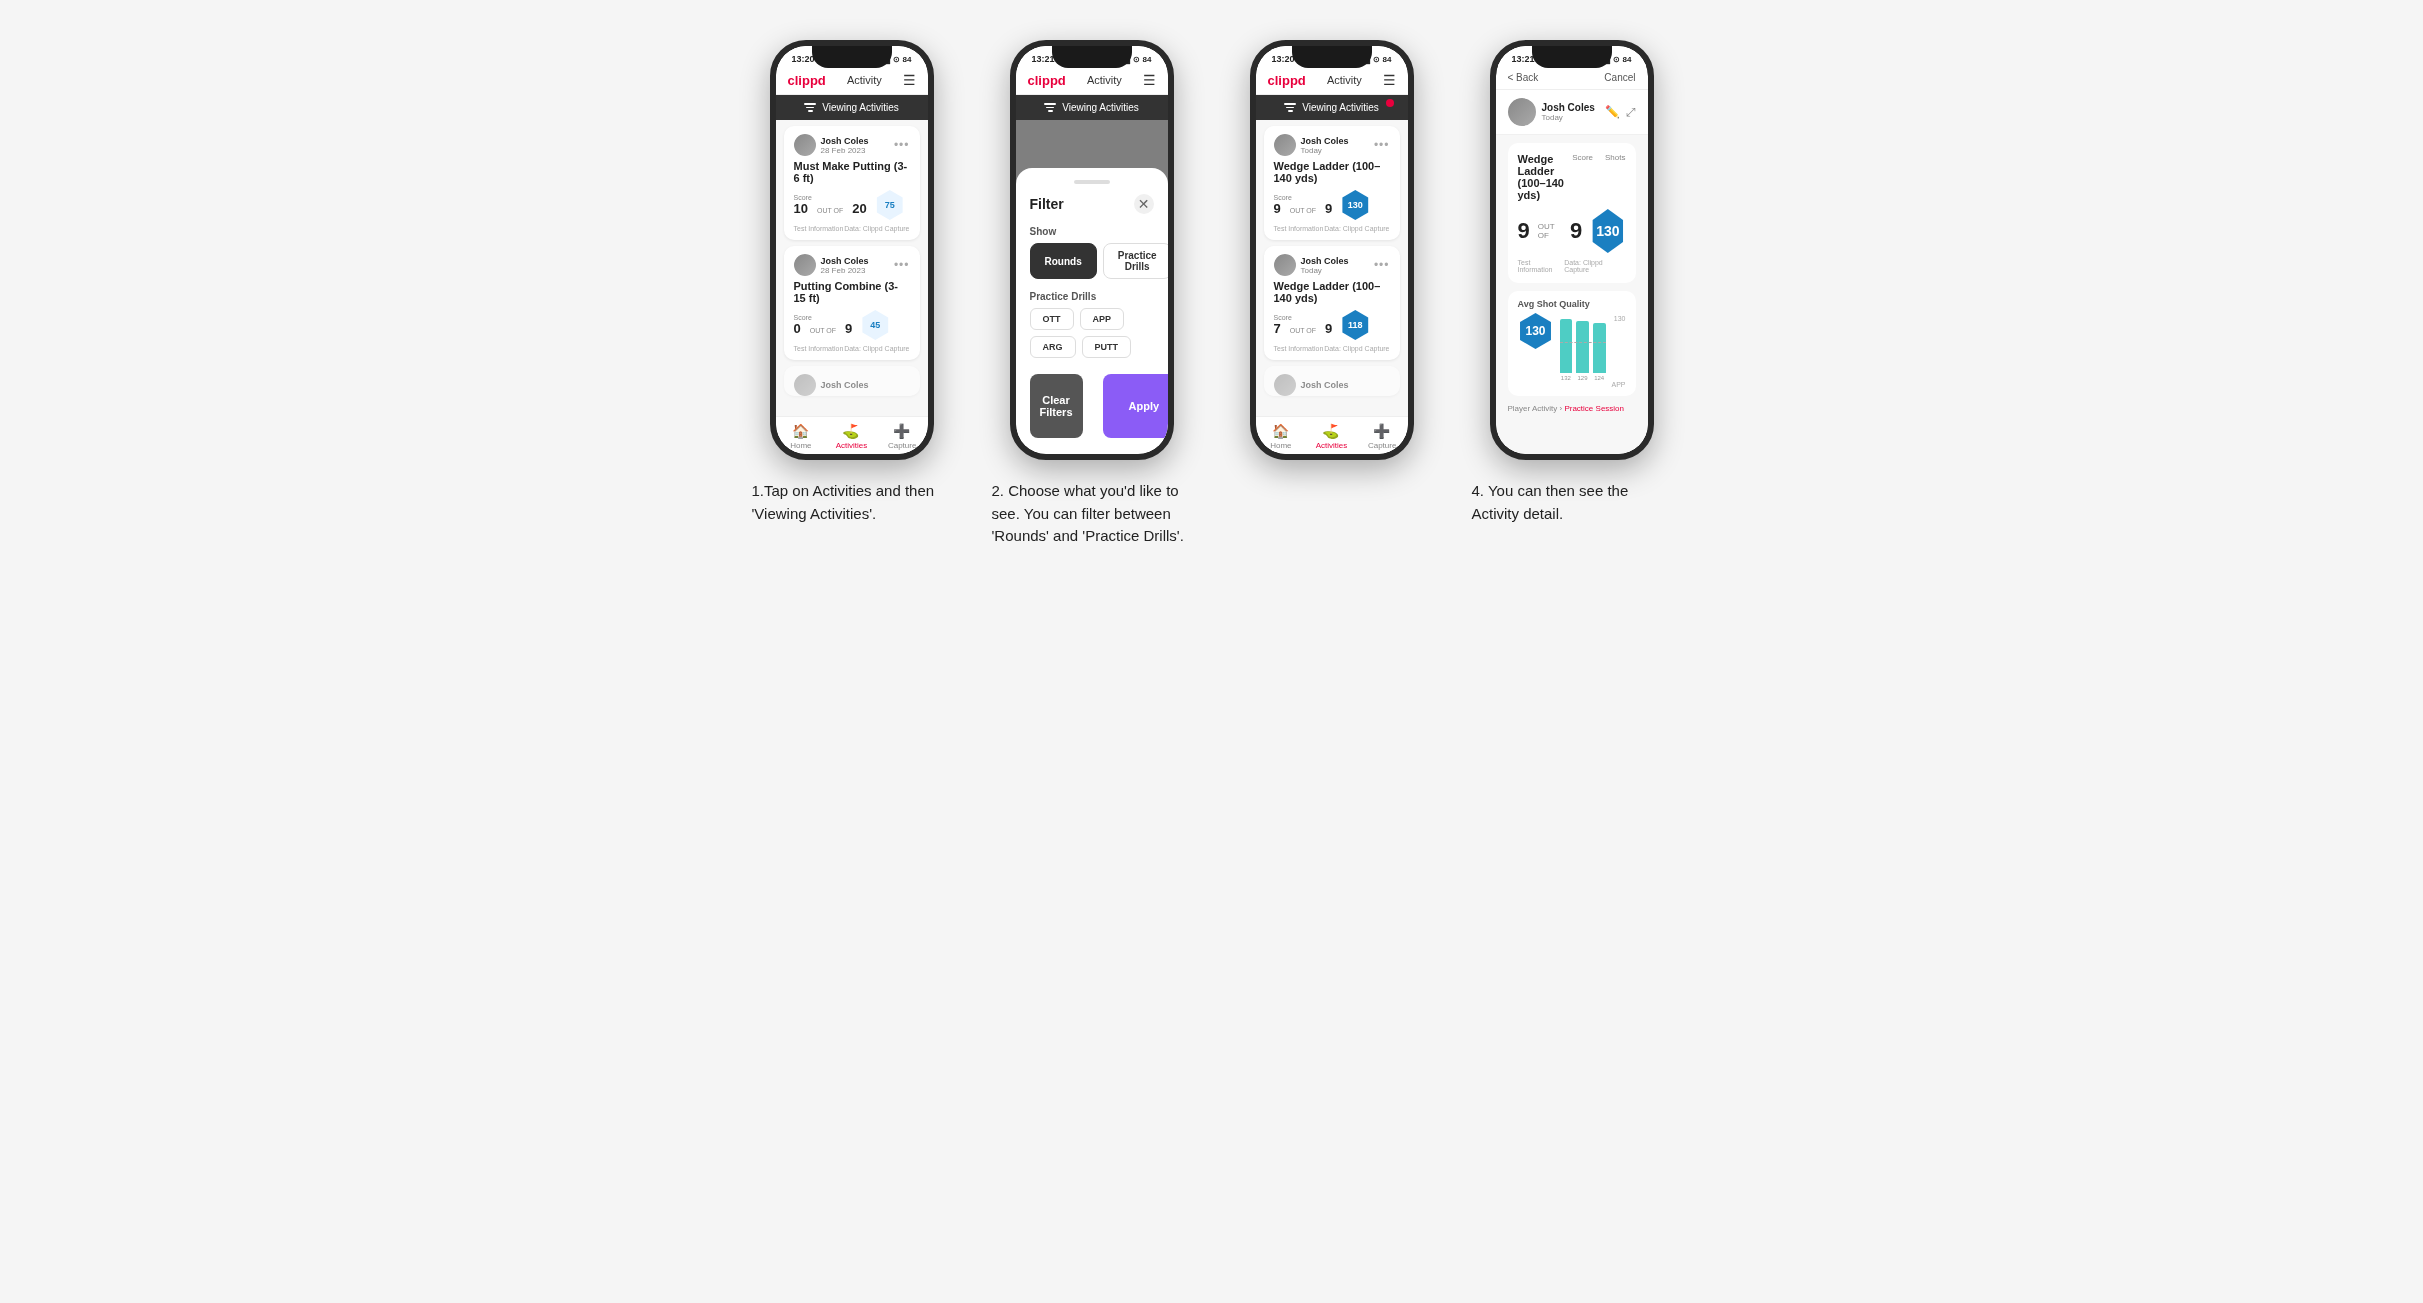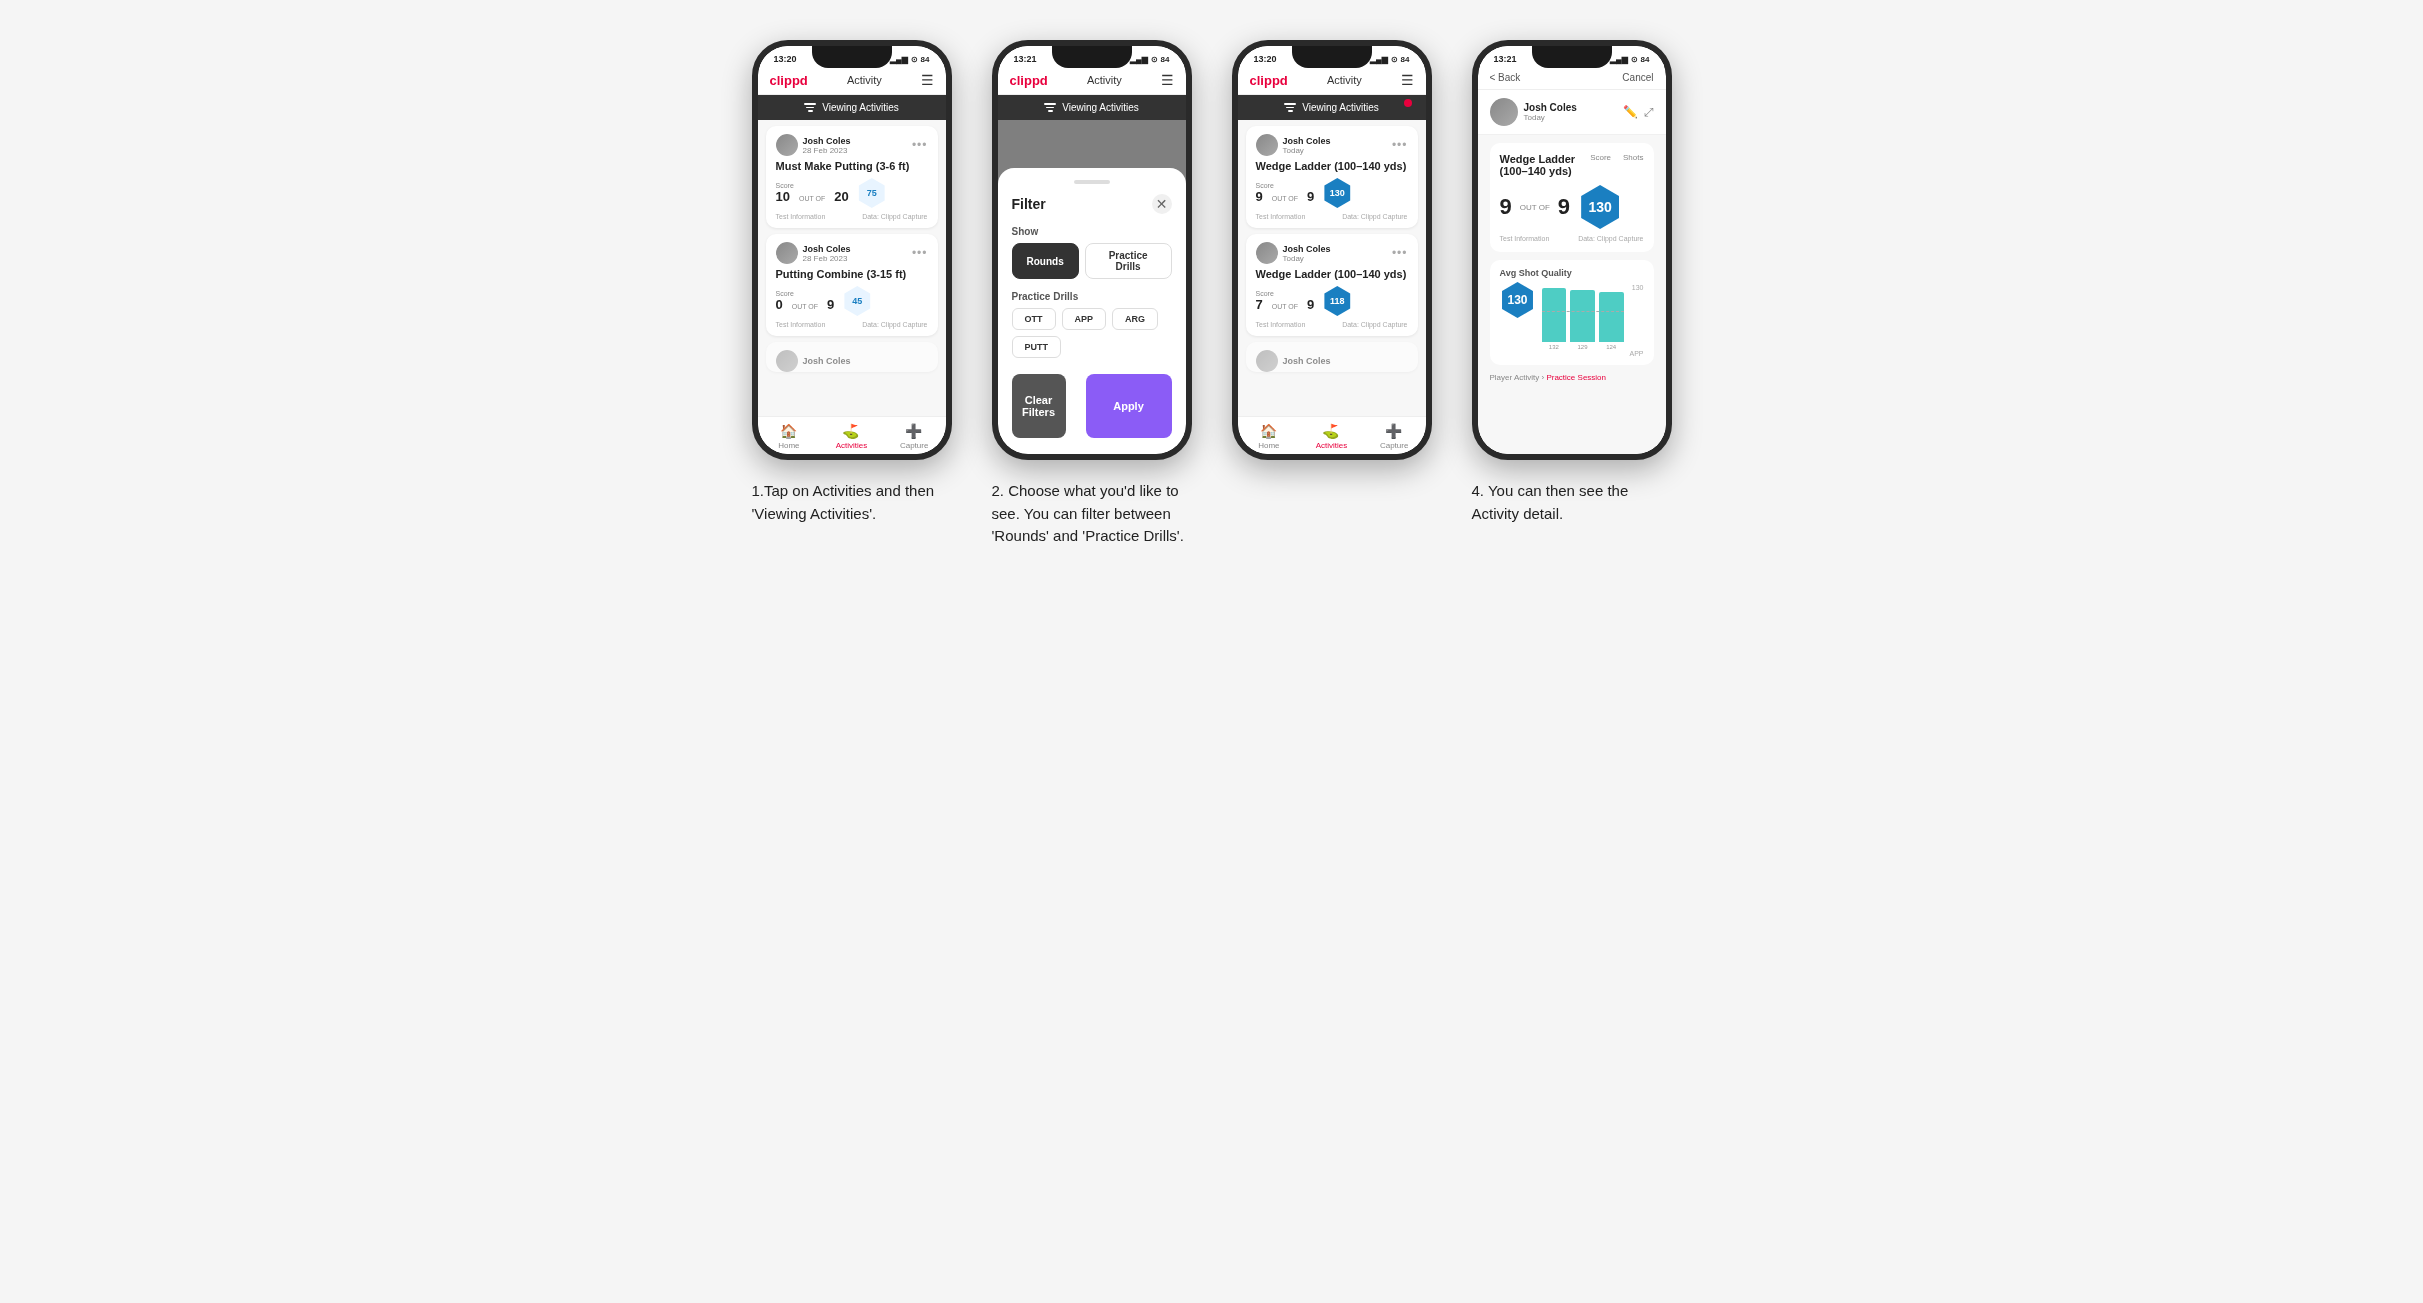--- a/index.html
+++ b/index.html
@@ -18,21 +18,21 @@
       justify-content: center;
       align-items: flex-start;
     }
     .phone-col {
       display: flex;
       flex-direction: column;
       align-items: center;
       width: 210px;
     }
     .phone {
-      width: 200px;
+      width: 164px;
       height: 420px;
       background: #1a1a1a;
       border-radius: 36px;
       border: 6px solid #2a2a2a;
       position: relative;
       overflow: hidden;
       box-shadow: 0 10px 30px rgba(0,0,0,0.3);
     }
     .phone-notch {
       position: absolute;

